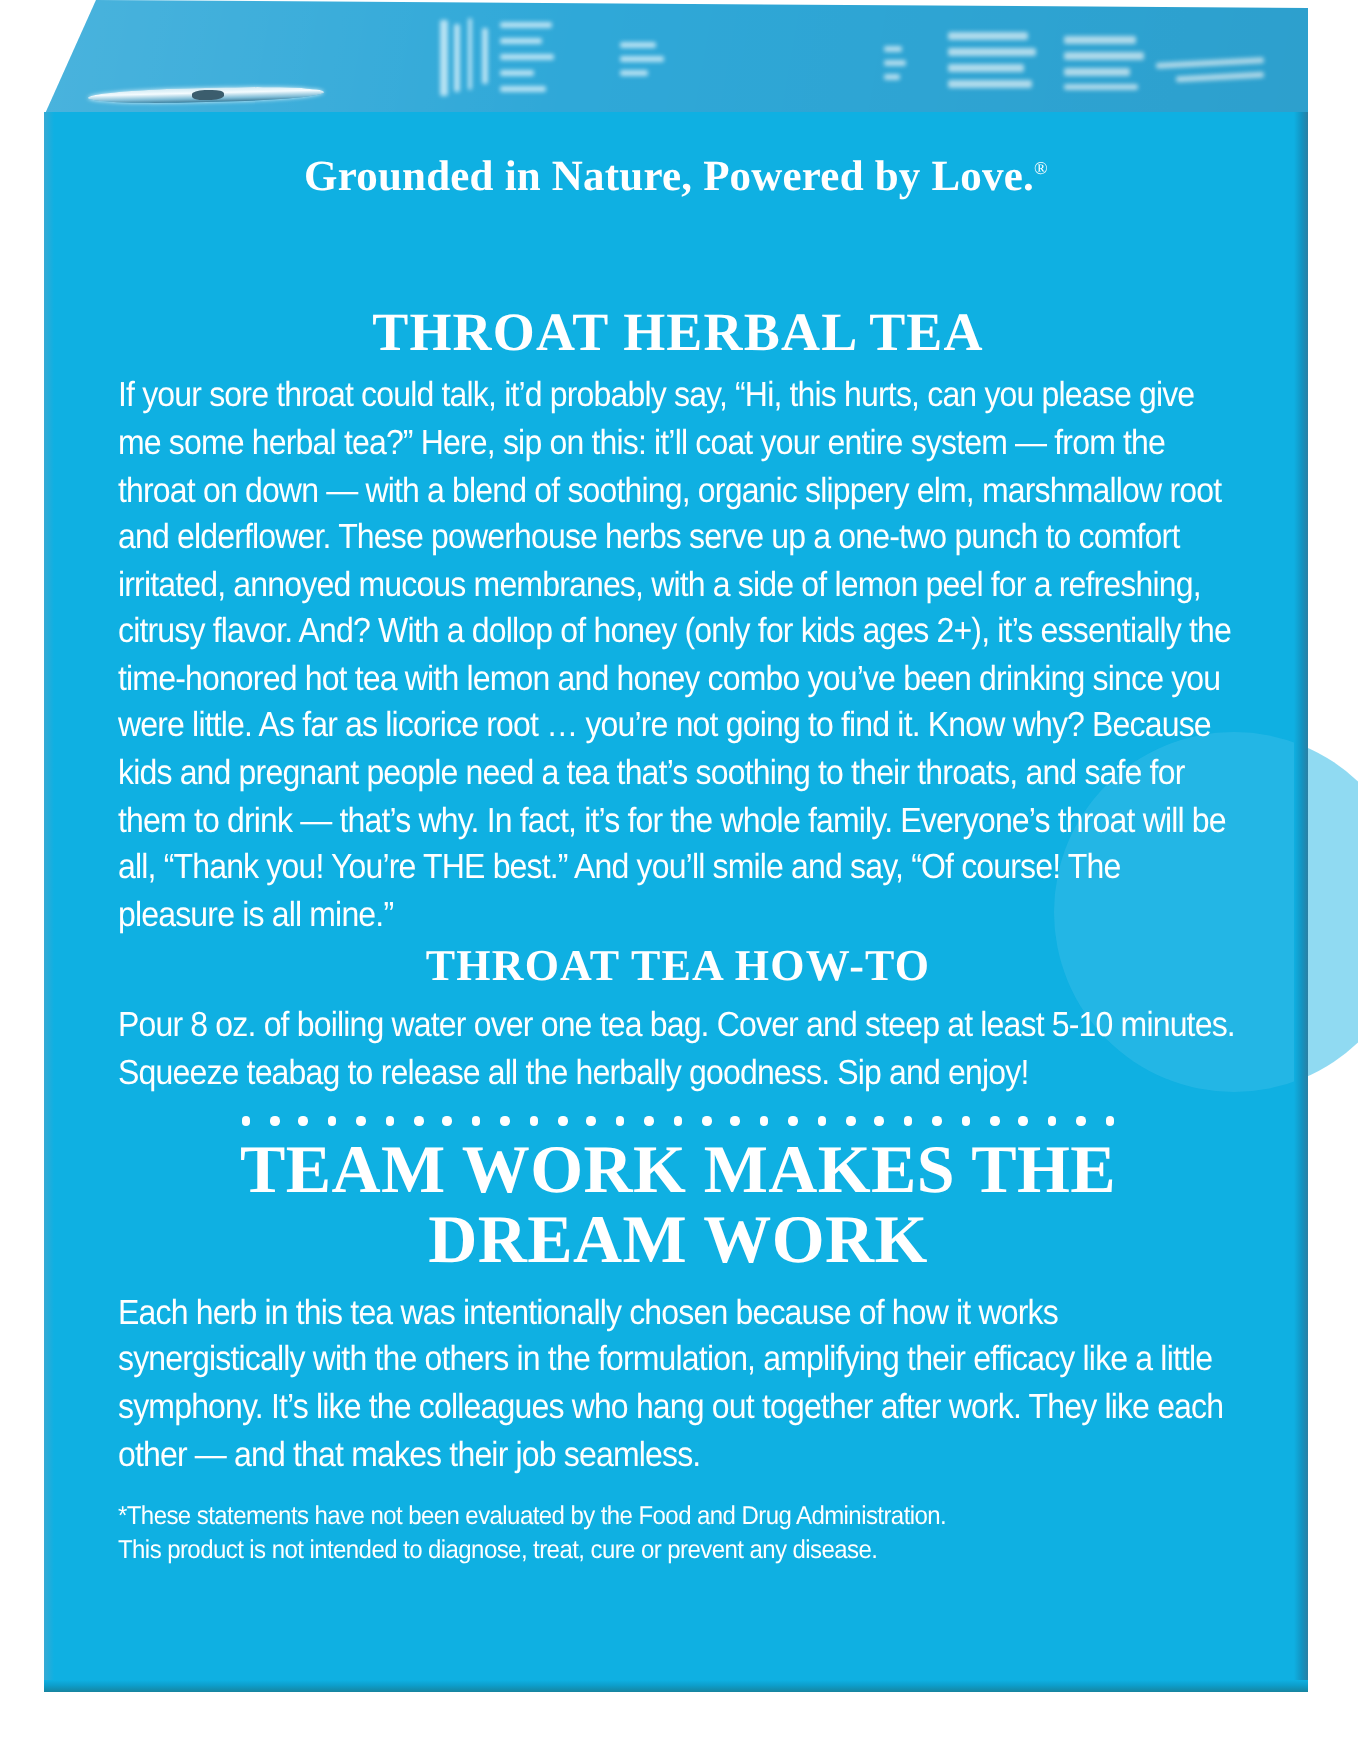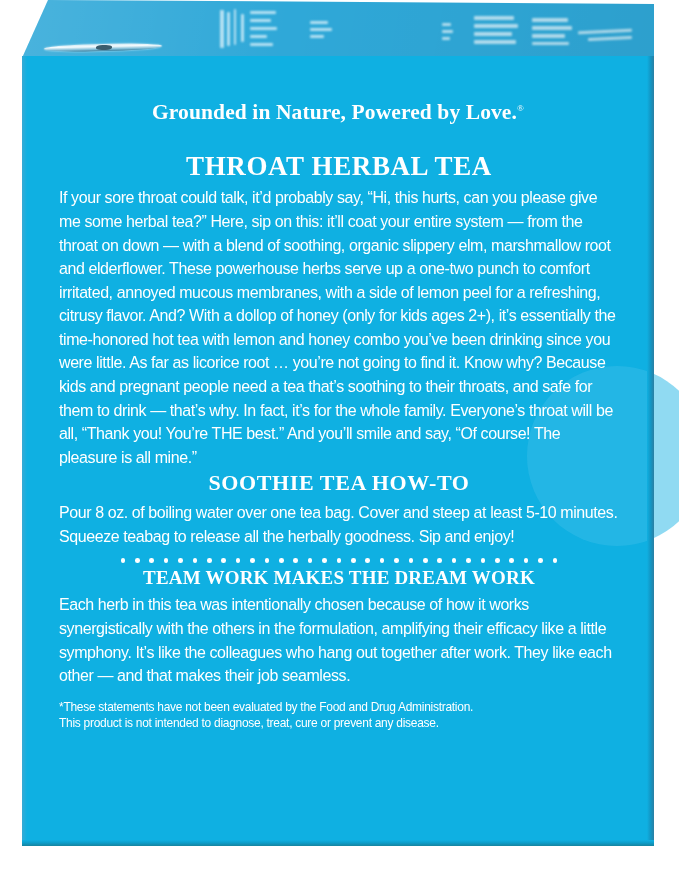--- a/index.html
+++ b/index.html
@@ -136,21 +136,21 @@
     position: absolute;
     left: 0;
     top: 0;
     width: 100%;
     height: 100%;
     color: #ffffff;
   }
 
   .tagline {
     position: absolute;
-    top: 44px;
+    top: 20px;
     left: 0;
     width: 100%;
     text-align: center;
     font-family: "Liberation Serif", serif;
     font-weight: bold;
     font-size: 21.5px;
     letter-spacing: .1px;
     white-space: nowrap;
   }
   .tagline .reg {
@@ -162,21 +162,21 @@
   .section-heading {
     font-family: "Liberation Serif", serif;
     font-weight: bold;
     text-align: center;
     letter-spacing: .6px;
     line-height: 1.05;
   }
 
   .h-main  { font-size: 27px; margin: 0 0 6px 0; }
   .h-howto { font-size: 22px; margin: 2px 0 7px 0; }
-  .h-team  { font-size: 19px; margin: 4px 0 6px 0; letter-spacing: .2px; }
+  .h-team  { font-size: 34px; margin: 4px 0 6px 0; letter-spacing: .2px; }
 
   .body-copy {
     font-family: "Liberation Sans", sans-serif;
     font-size: 17.4px;
     line-height: 1.355;
     letter-spacing: -0.45px;
     margin: 0;
     transform: scaleX(.92);
     transform-origin: left center;
     width: 108.7%;
@@ -266,21 +266,21 @@
       <div class="tagline">
         <span>Grounded in Nature, Powered by Love.</span><span class="reg">®</span>
       </div>
 
       <div class="text-block">
 
         <h1 class="section-heading h-main">THROAT HERBAL TEA</h1>
 
         <p class="body-copy">If your sore throat could talk, it’d probably say, “Hi, this hurts, can you please give me some herbal tea?” Here, sip on this: it’ll coat your entire system — from the throat on down — with a blend of soothing, organic slippery elm, marshmallow root and elderflower. These powerhouse herbs serve up a one-two punch to comfort irritated, annoyed mucous membranes, with a side of lemon peel for a refreshing, citrusy flavor. And? With a dollop of honey (only for kids ages 2+), it’s essentially the time-honored hot tea with lemon and honey combo you’ve been drinking since you were little. As far as licorice root … you’re not going to find it. Know why? Because kids and pregnant people need a tea that’s soothing to their throats, and safe for them to drink — that’s why. In fact, it’s for the whole family. Everyone’s throat will be all, “Thank you! You’re THE best.” And you’ll smile and say, “Of course! The pleasure is all mine.”</p>
 
-        <h2 class="section-heading h-howto">SOOTHIE TEA HOW-TO</h2>
+        <h2 class="section-heading h-howto">THROAT TEA HOW-TO</h2>
 
         <p class="body-copy">Pour 8 oz. of boiling water over one tea bag. Cover and steep at least 5-10 minutes. Squeeze teabag to release all the herbally goodness. Sip and enjoy!</p>
 
         <div class="dot-rule">
             <span></span>
             <span></span>
             <span></span>
             <span></span>
             <span></span>
             <span></span>

